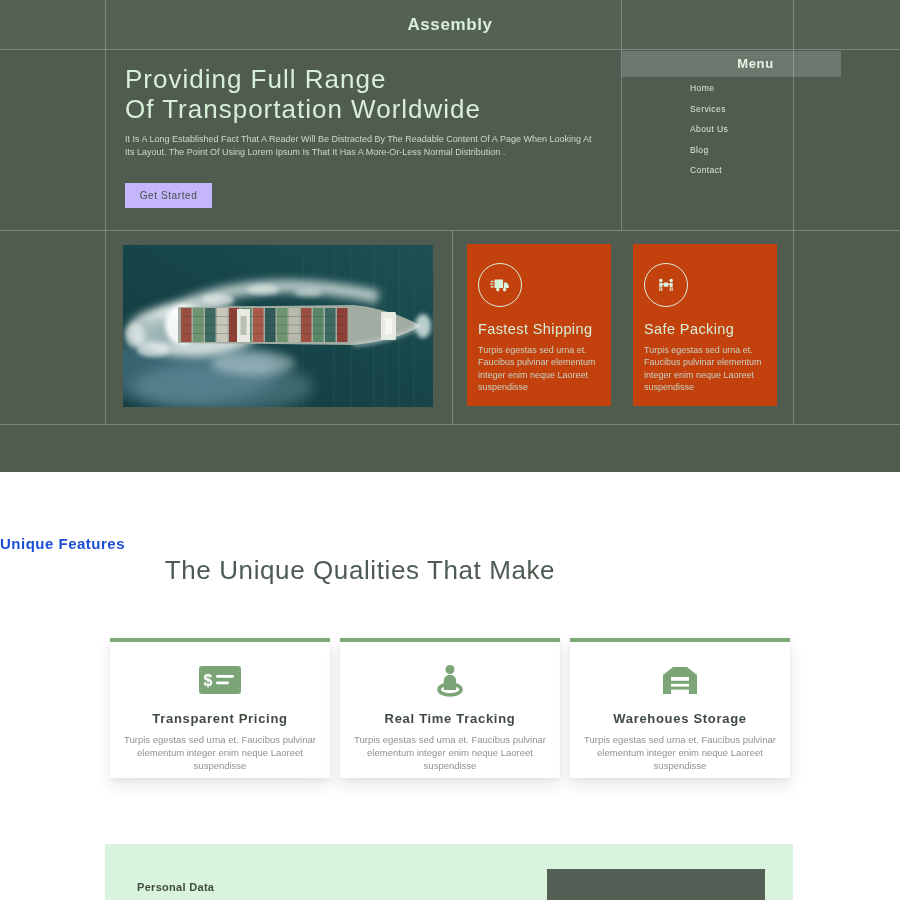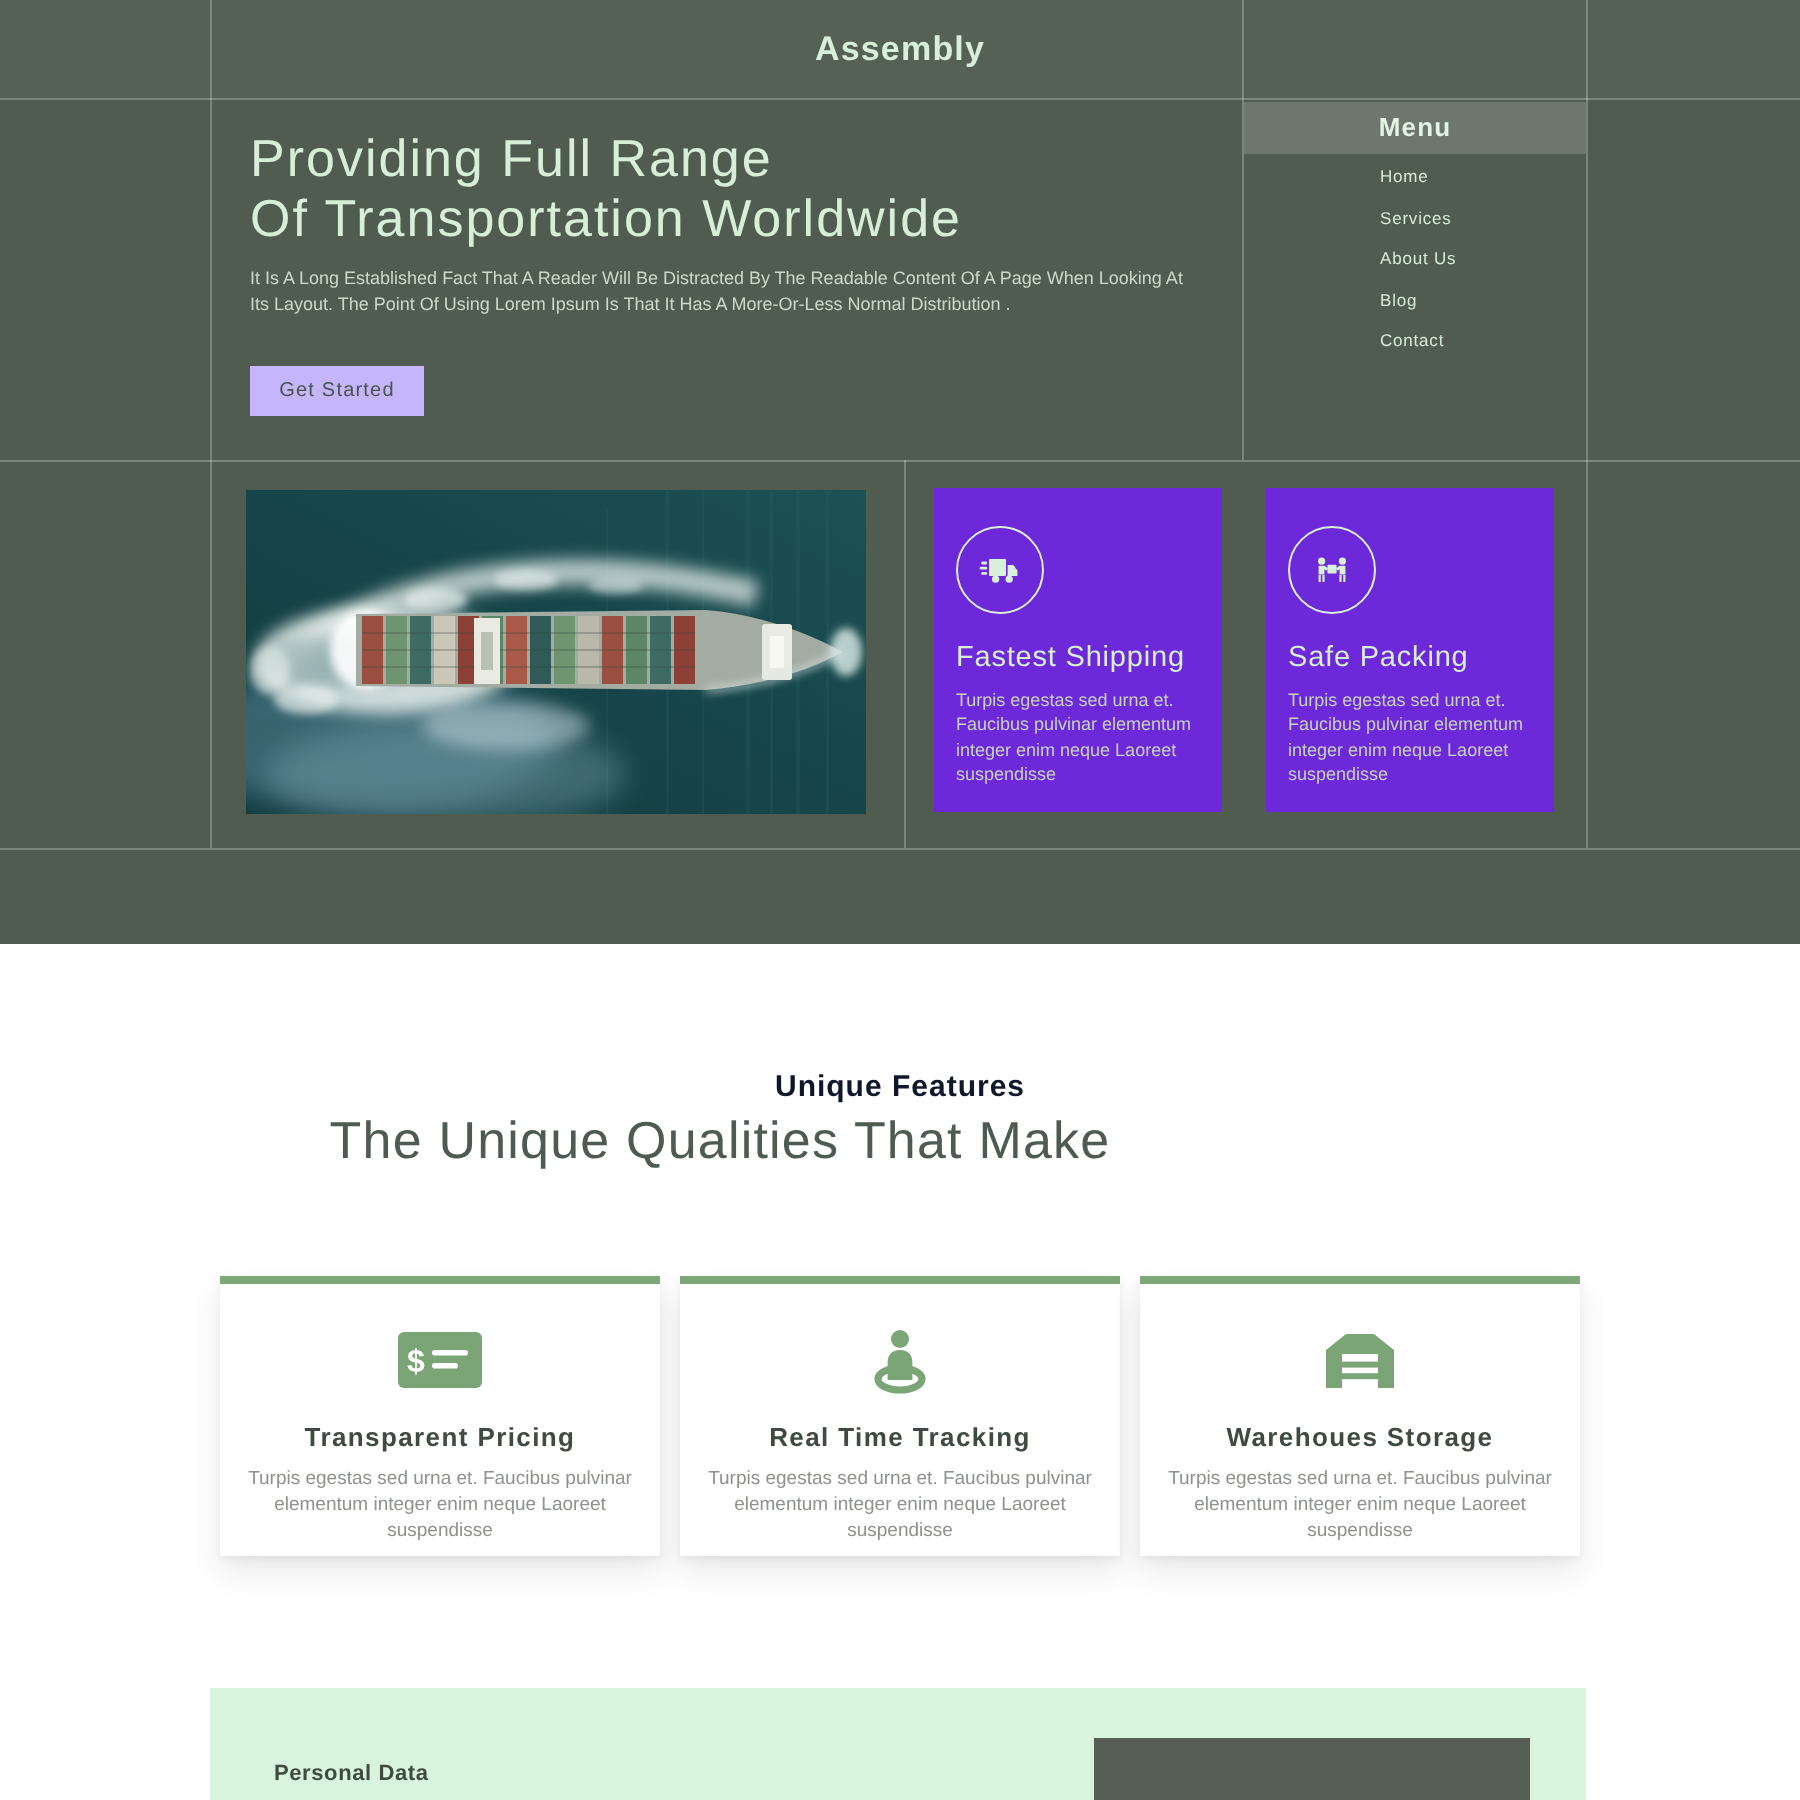--- a/index.html
+++ b/index.html
@@ -19,42 +19,42 @@
   .hero-cell{left:105px;top:49px;width:516px;height:181px;}
   .hero-h1{left:20px;top:15px;color:#d7efd7;font-size:26px;font-weight:500;
     line-height:30px;letter-spacing:1px;white-space:nowrap;}
   .hero-p{left:20px;top:84px;width:472px;color:#c9dac8;font-size:9px;line-height:13px;}
   .cta-btn{left:20px;top:134px;width:87px;height:25px;background:#c4b5fd;border:none;
     color:#47544a;font-size:10px;font-weight:500;letter-spacing:.6px;cursor:pointer;
     font-family:"Liberation Sans", sans-serif;}
 
   
   .menu-cell{left:621px;top:49px;width:172px;height:181px;}
-  .menu-bar{left:1px;top:2px;width:171px;height:26px;background:rgba(255,255,255,.17);}
+  .menu-bar{left:1px;top:2px;width:171px;height:26px;background:rgba(255,255,255,.17);padding-left:48px;}
   .menu-bar span{display:block;text-align:center;line-height:26px;color:#e2f5e3;
     font-size:13px;font-weight:bold;letter-spacing:.6px;}
   .menu-list{left:69px;top:34px;list-style:none;margin:0;padding:0;}
   .menu-list li{color:#d5ecd6;font-size:8.5px;letter-spacing:.4px;height:20.5px;cursor:pointer;}
 
   
   .ship-cell{left:105px;top:230px;width:347px;height:194px;}
   .ship-img{left:18px;top:15px;width:310px;height:162px;display:block;}
   .cards-cell{left:452px;top:230px;width:341px;height:194px;}
-  .dark-card{top:14px;width:144px;height:162px;background:#6d28d9;box-sizing:border-box;
+  .dark-card{top:14px;width:144px;height:162px;background:#c2410c;box-sizing:border-box;
     padding:10px 11px;}
   .dark-card.c1{left:15px;}
   .dark-card.c2{left:181px;}
   .icon-circle{width:42px;height:42px;border:1.3px solid #d9f0da;border-radius:50%;
     margin-top:9px;display:flex;align-items:center;justify-content:center;}
   .dark-card h3{margin:14px 0 0 0;color:#d7eed8;font-size:14.5px;font-weight:500;letter-spacing:.4px;}
   .dark-card p{margin:7px 0 0 0;color:#c6d2c2;font-size:9px;line-height:12.4px;}
 
   
   .white-section{left:0;top:472px;width:900px;height:373px;background:#ffffff;}
-  .eyebrow{left:0;top:63px;width:900px;text-align:center;color:#0f172a;
+  .eyebrow{left:0;top:63px;width:900px;text-align:left;color:#1d4ed8;
     font-size:15px;font-weight:bold;letter-spacing:.5px;}
   .big-h2{left:0;top:84px;width:720px;text-align:center;color:#4e5b52;
     font-size:26px;font-weight:500;line-height:29px;letter-spacing:.6px;}
   .light-card{top:166px;width:220px;height:140px;background:#ffffff;box-sizing:border-box;
     border-top:4px solid #7fa878;text-align:center;
     box-shadow:0 8px 16px rgba(0,0,0,.09), 0 2px 4px rgba(0,0,0,.05);}
   .light-card.k1{left:110px;}
   .light-card.k2{left:340px;}
   .light-card.k3{left:570px;}
   .light-icon{height:44px;margin-top:16px;display:flex;align-items:center;justify-content:center;}

